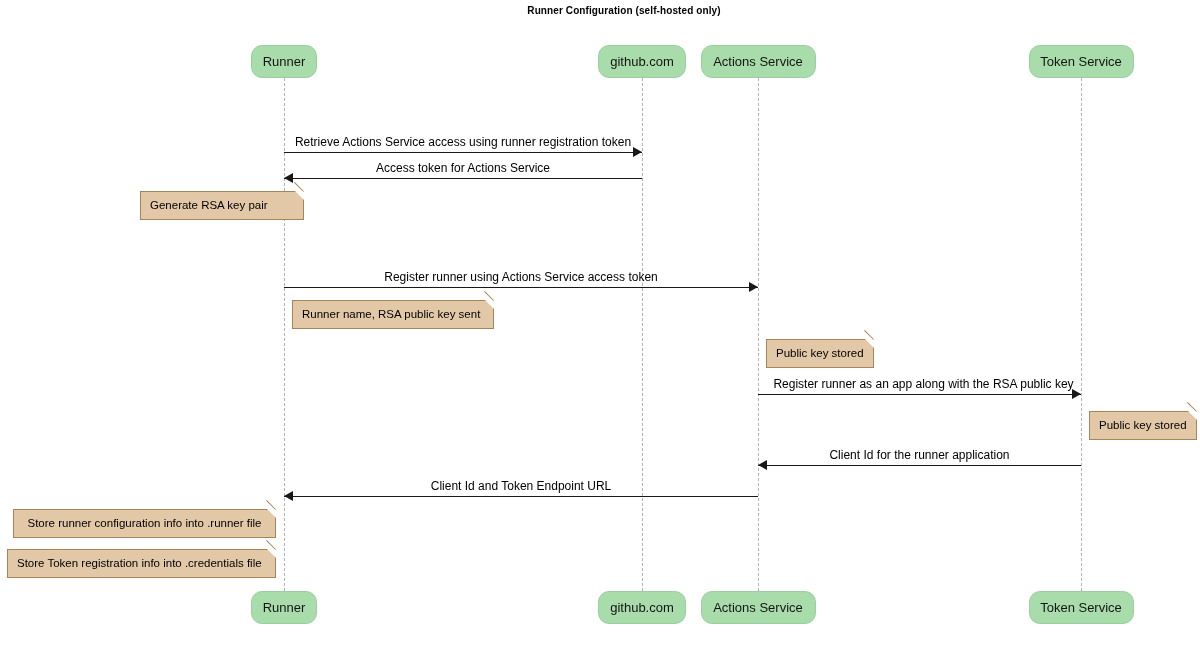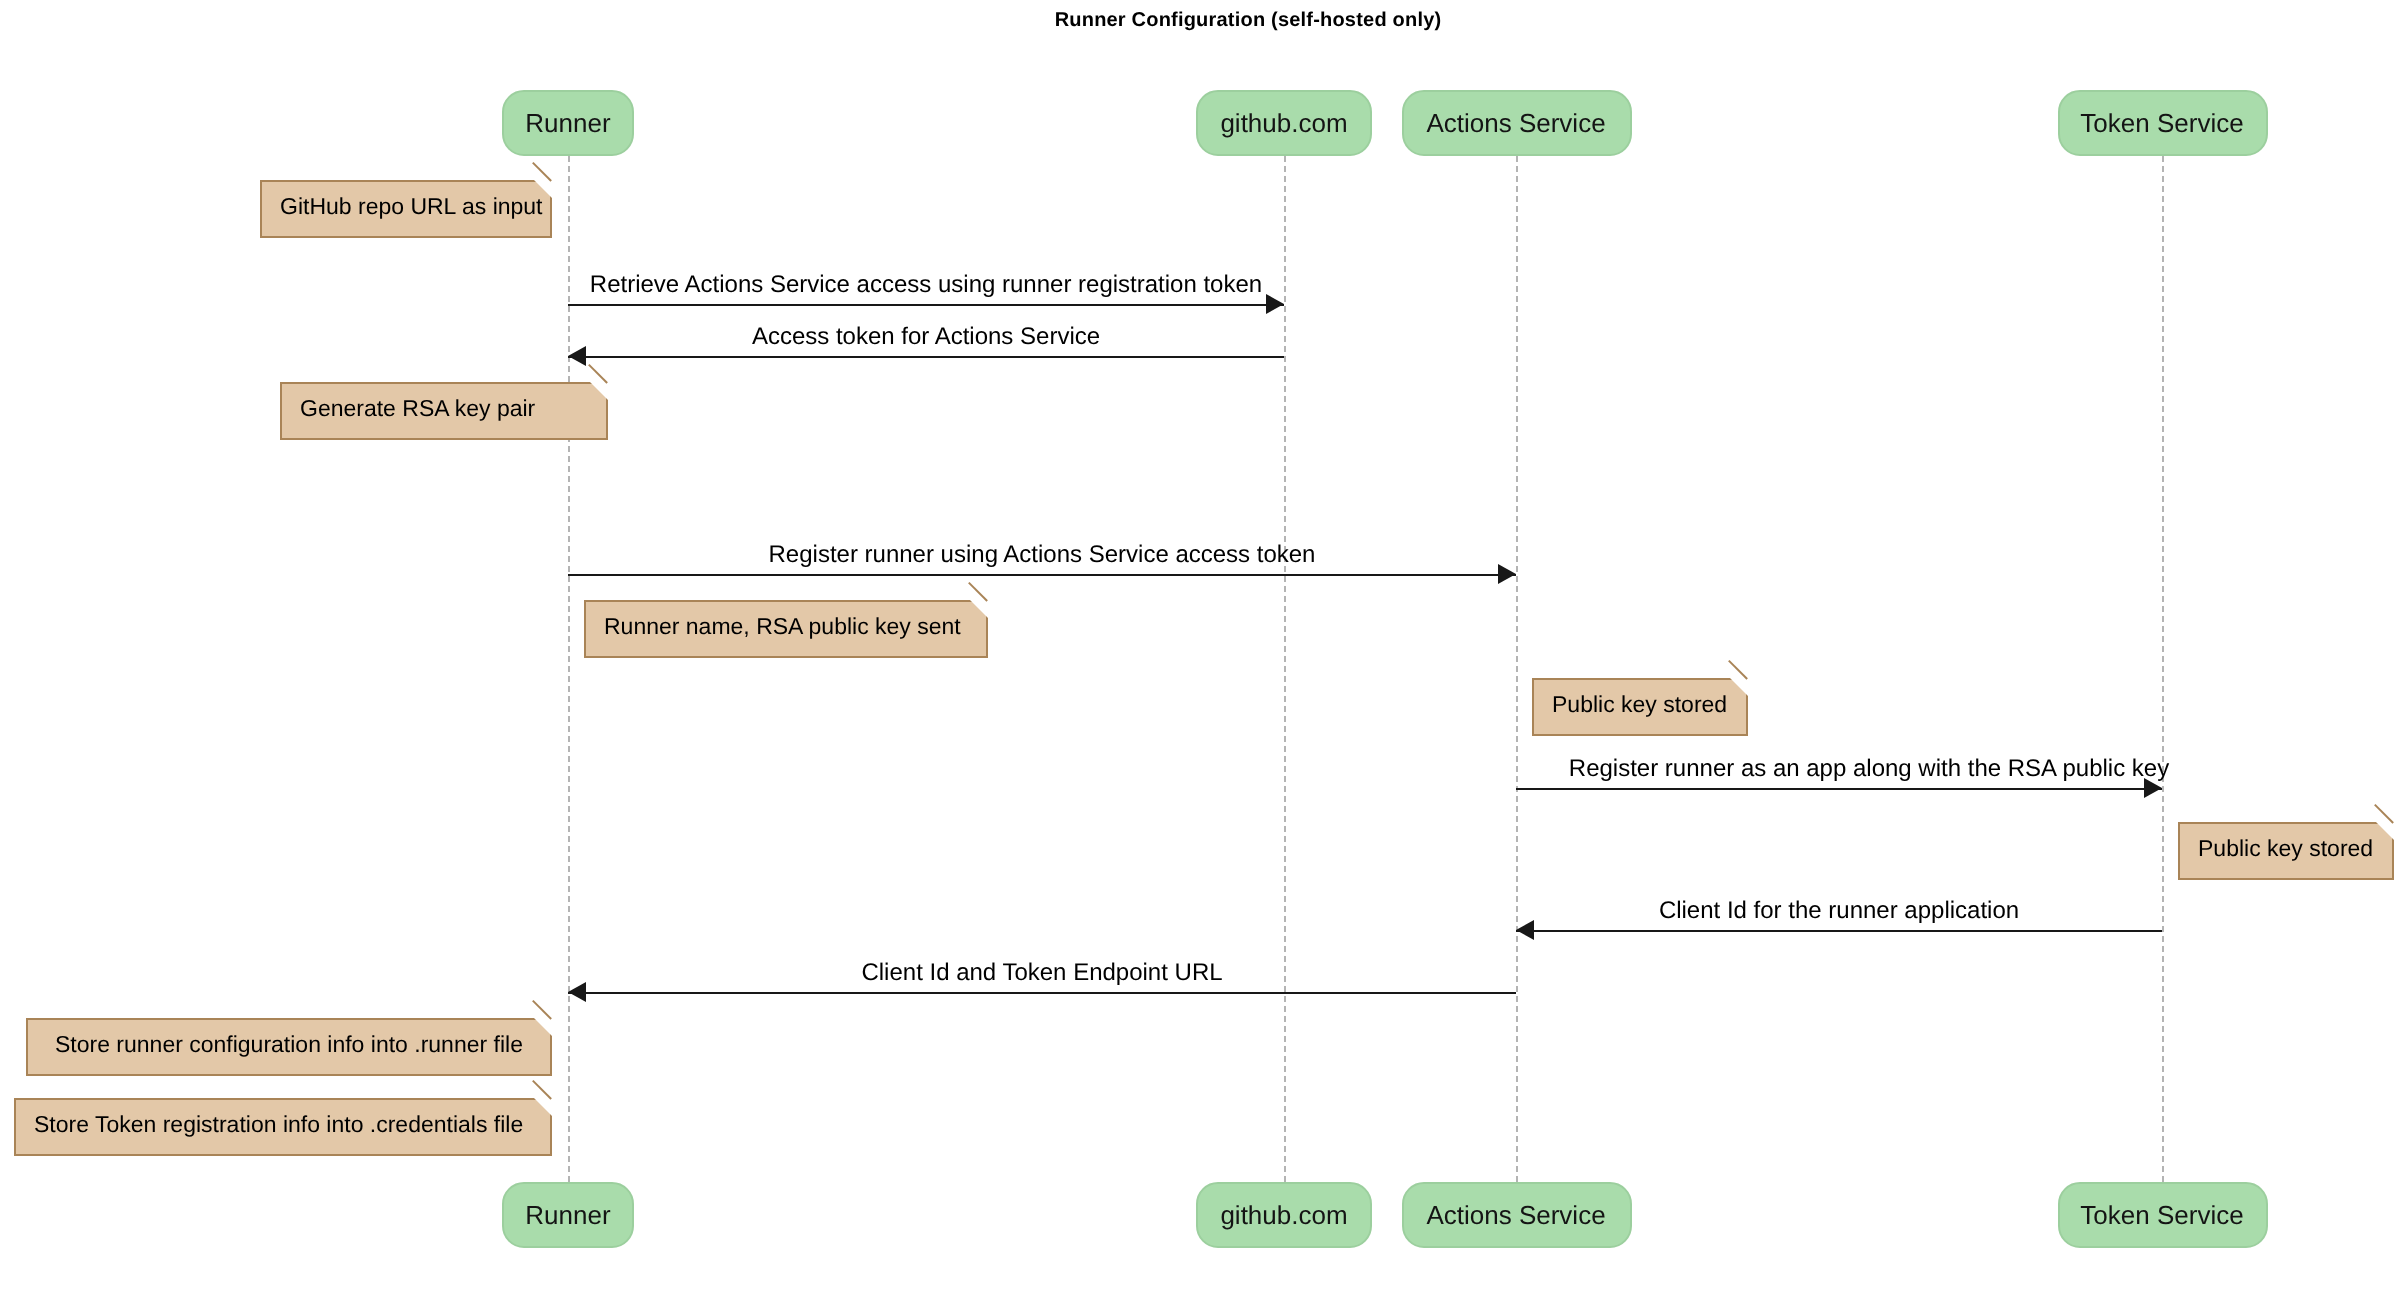--- a/index.html
+++ b/index.html
@@ -128,32 +128,31 @@
       <div class="label" style="left: 0px; width: 358px;">Access token for Actions Service</div>
     </div>
     <div class="msg right" style="left: 284px; top: 287px; width: 474px;">
       <div class="line" style="width: 474px;"></div>
       <div class="head" style="left: 465px;"></div>
       <div class="label" style="left: 0px; width: 474px;">Register runner using Actions Service access token</div>
     </div>
     <div class="msg right" style="left: 758px; top: 394px; width: 323px;">
       <div class="line" style="width: 323px;"></div>
       <div class="head" style="left: 314px;"></div>
-      <div class="label" style="left: 15px; width: 323px;">Register runner as an app along with the RSA public key</div>
+      <div class="label" style="left: 4px; width: 323px;">Register runner as an app along with the RSA public key</div>
     </div>
     <div class="msg left" style="left: 758px; top: 465px; width: 323px;">
       <div class="line" style="width: 323px;"></div>
       <div class="head" style="left: 0px;"></div>
       <div class="label" style="left: 0px; width: 323px;">Client Id for the runner application</div>
     </div>
     <div class="msg left" style="left: 284px; top: 496px; width: 474px;">
       <div class="line" style="width: 474px;"></div>
       <div class="head" style="left: 0px;"></div>
       <div class="label" style="left: 0px; width: 474px;">Client Id and Token Endpoint URL</div>
     </div>
-    <div class="note" style="width: 146px; top: 90px; left: 130px; text-align: left;">GitHub repo URL as input<span class="fold"></span><span class="fold-edge"></span></div>
     <div class="note" style="width: 164px; top: 191px; left: 140px; text-align: left;">Generate RSA key pair<span class="fold"></span><span class="fold-edge"></span></div>
     <div class="note" style="width: 202px; top: 300px; left: 292px; text-align: left;">Runner name, RSA public key sent<span class="fold"></span><span class="fold-edge"></span></div>
     <div class="note" style="width: 108px; top: 339px; left: 766px; text-align: left;">Public key stored<span class="fold"></span><span class="fold-edge"></span></div>
     <div class="note" style="width: 108px; top: 411px; left: 1089px; text-align: left;">Public key stored<span class="fold"></span><span class="fold-edge"></span></div>
     <div class="note" style="width: 263px; top: 509px; left: 13px; text-align: center;">Store runner configuration info into .runner file<span class="fold"></span><span class="fold-edge"></span></div>
     <div class="note" style="width: 269px; top: 549px; left: 7px; text-align: left;">Store Token registration info into .credentials file<span class="fold"></span><span class="fold-edge"></span></div>
   </div>
 
 </body></html>

